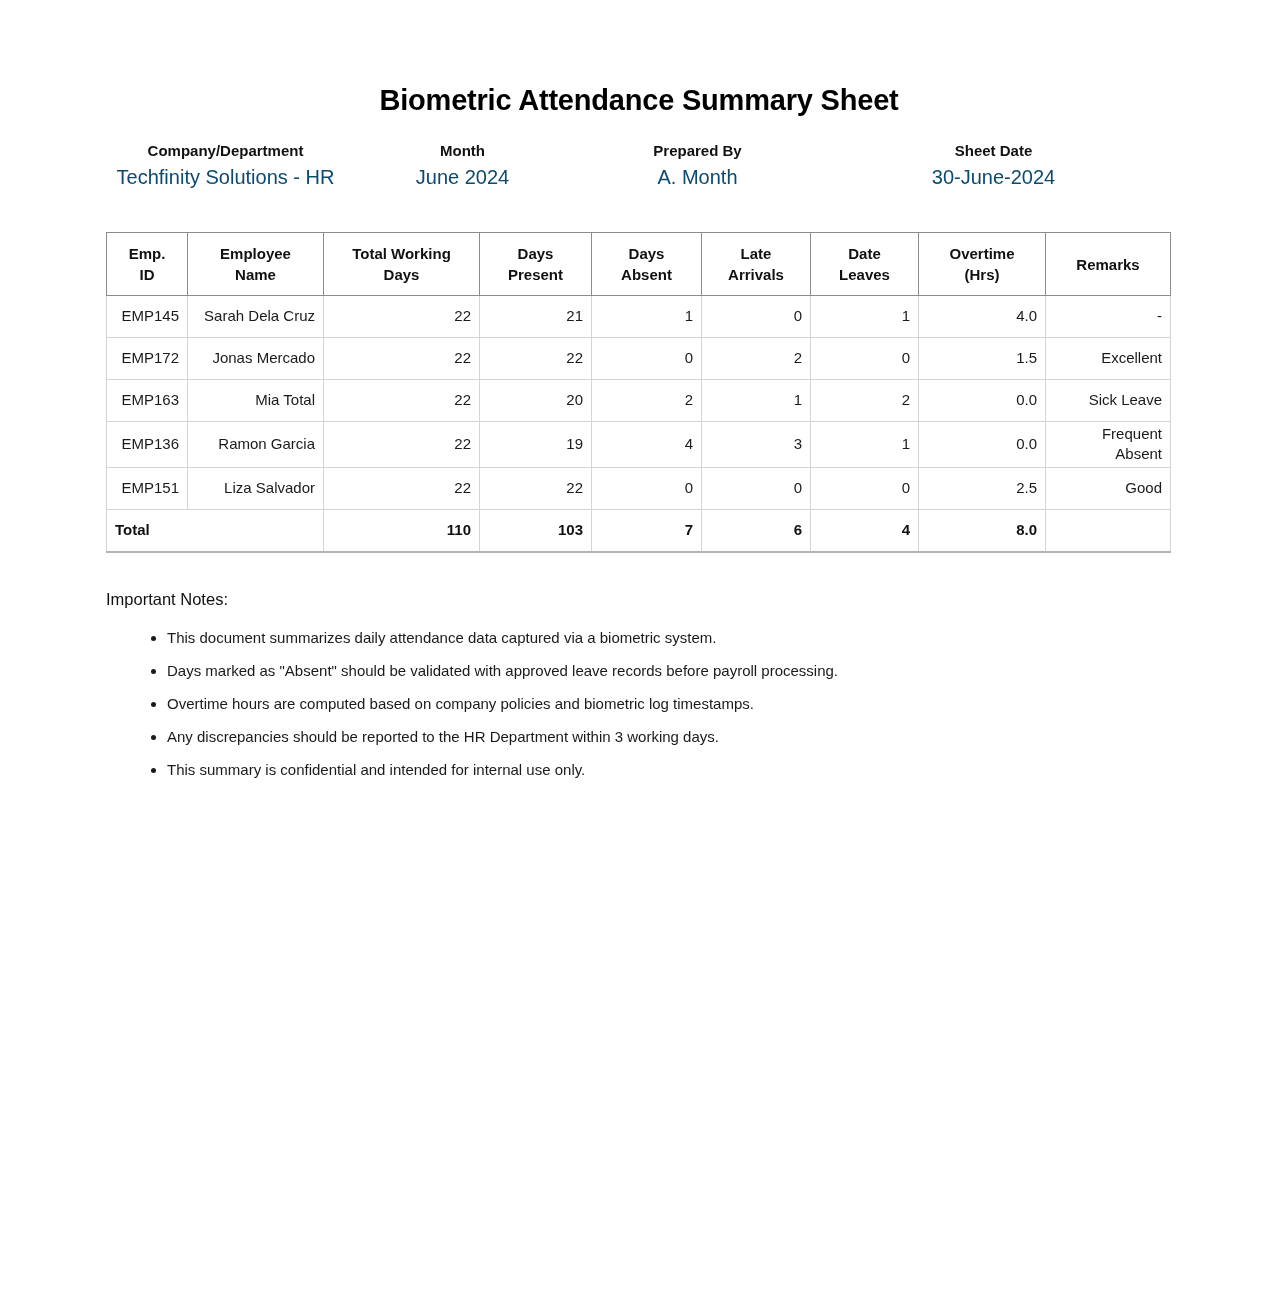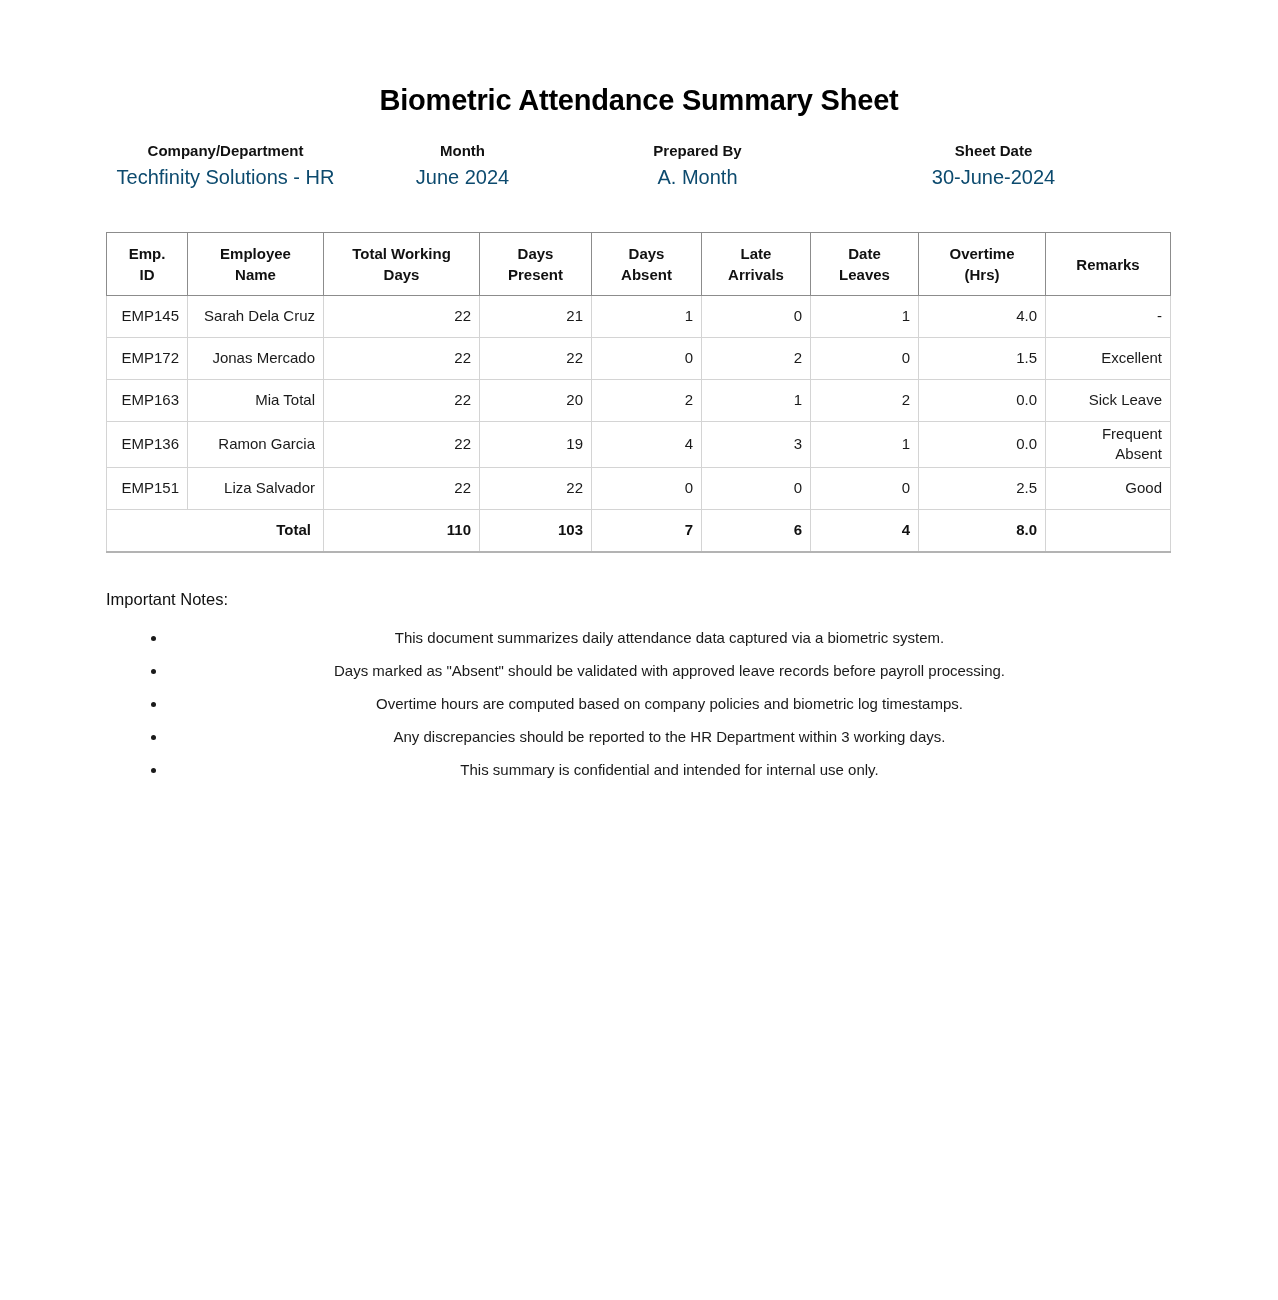--- a/index.html
+++ b/index.html
@@ -68,34 +68,33 @@
     vertical-align: middle;
     height: 37px;
     padding: 2px 8px;
     line-height: 1.35;
   }
   table.attendance tr.total-row td {
     font-weight: 700;
     color: #111111;
   }
   table.attendance td.total-label-cell {
-    text-align: right;
+    text-align: left;
     padding-right: 12px;
   }
   .notes-heading {
     margin: 37px 0 0 0;
     font-size: 16.5px;
     font-weight: 400;
     color: #111111;
   }
   .notes-list {
     margin: 19px 0 0 0;
     padding-left: 61px;
     list-style-type: disc;
-    text-align: center;
   }
   .notes-list li {
     font-size: 15px;
     line-height: 20px;
     margin-bottom: 13px;
     color: #1a1a1a;
   }
 </style>
 </head>
 <body>

